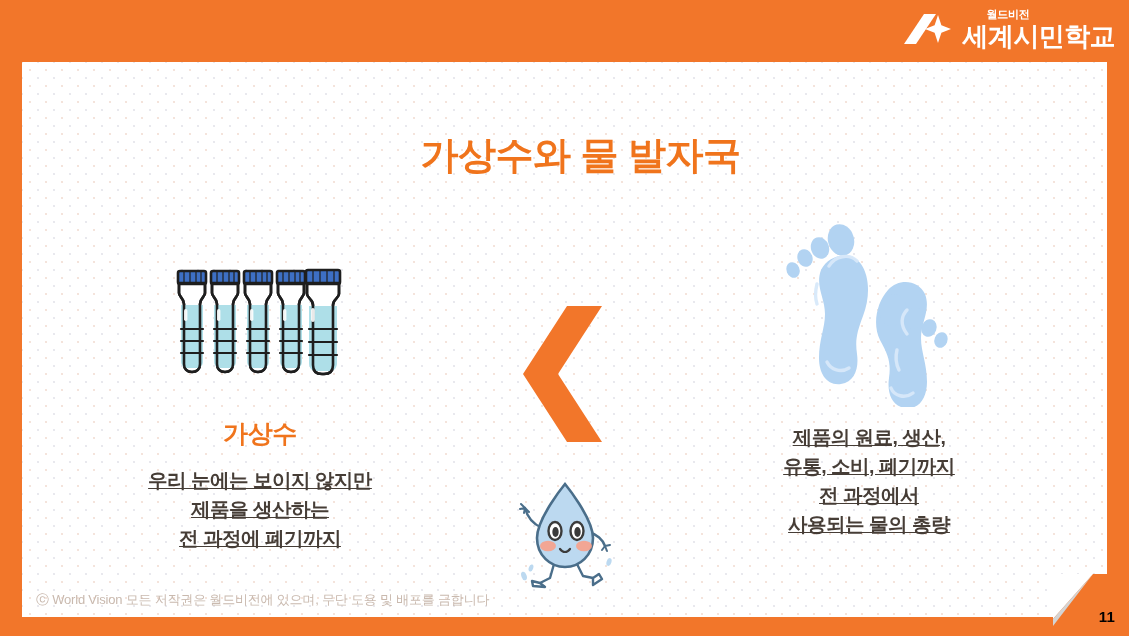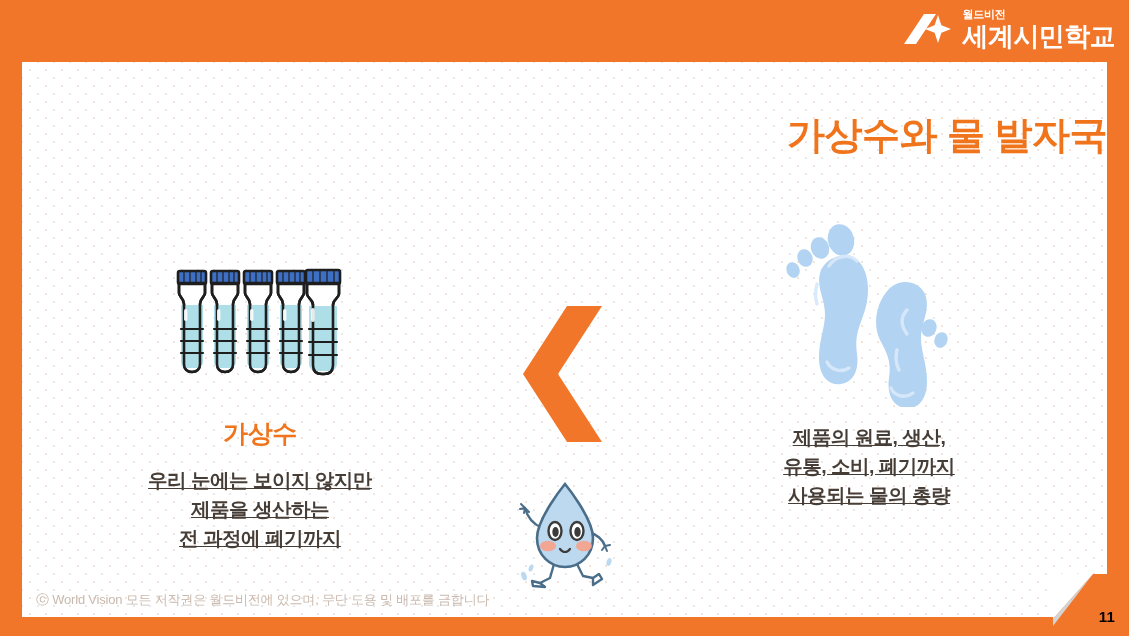--- a/index.html
+++ b/index.html
@@ -43,20 +43,21 @@
     flex-direction: column;
     justify-content: center;
     line-height: 1;
     color: #ffffff;
   }
   .logo-text .small {
     font-size: 11px;
     font-weight: bold;
     letter-spacing: -0.3px;
     margin-bottom: 3px;
+    margin-left: 24px;
   }
   .logo-text .big {
     font-size: 26px;
     font-weight: bold;
     letter-spacing: -0.6px;
   }
 
   
   .card {
     position: absolute;
@@ -69,28 +70,29 @@
       radial-gradient(circle, rgba(235,205,190,0.55) 1.1px, transparent 1.2px),
       radial-gradient(circle, rgba(225,225,232,0.75) 1.1px, transparent 1.2px);
     background-size: 16px 16px, 16px 16px;
     background-position: 0 0, 8px 8px;
     overflow: hidden;
   }
 
   
   .slide-title {
     position: absolute;
-    top: 48px;
+    top: 68px;
     left: 0;
     width: 100%;
-    text-align: right;
+    text-align: center;
     font-size: 38px;
     font-weight: bold;
     color: #F0741C;
     letter-spacing: -0.5px;
+    padding-left: 16px;
   }
 
   
   .col {
     position: absolute;
     top: 160px;
     width: 420px;
     text-align: center;
   }
   .col-left  { left: 28px; text-align: center; }
@@ -286,20 +288,21 @@
             <path d="M48,140 c4,8 14,11 22,6"></path>
             <path d="M128,112 c-7,-9 -6,-18 0,-24"></path>
             <path d="M118,128 c-2,8 -1,14 2,20"></path>
             <path d="M112,166 c3,8 14,11 22,5"></path>
           </g>
         </svg>
       </div>
       <div class="col-body">
         <div>제품의 원료, 생산,</div>
         <div>유통, 소비, 폐기까지</div>
+        <div>전 과정에서</div>
         <div>사용되는 물의 총량</div>
       </div>
     </div>
 
     <div class="centre-arrow">
       <svg width="90" height="140" viewBox="0 0 90 140" aria-hidden="true">
         <polygon points="82,2 38,70 82,138 47,138 3,70 47,2" fill="#F2762A"></polygon>
       </svg>
     </div>
 

